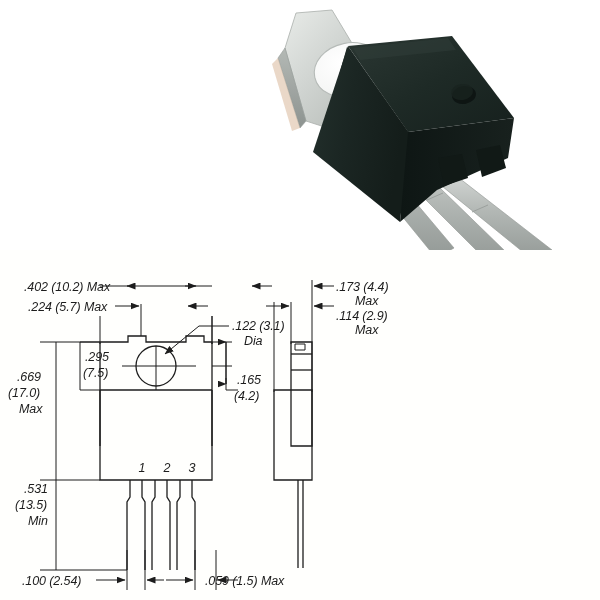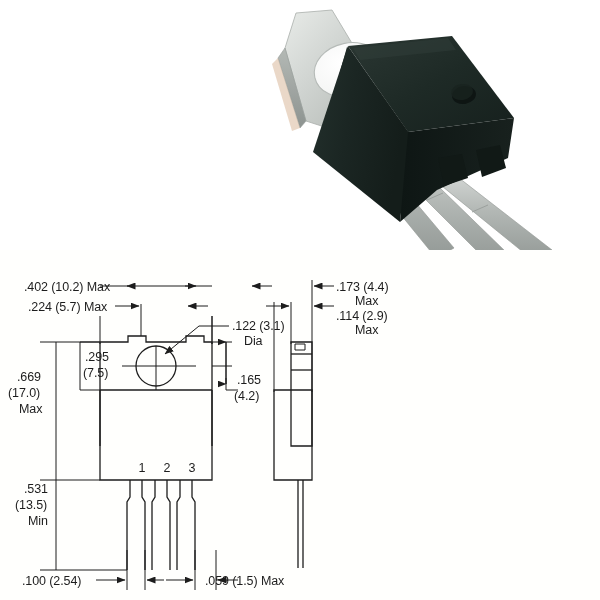--- a/index.html
+++ b/index.html
@@ -1,19 +1,19 @@
 <!DOCTYPE html>
 <html><head>
 <meta charset="utf-8">
 <style>
   html,body{margin:0;padding:0;background:#ffffff;}
   body{width:600px;height:600px;position:relative;overflow:hidden;
        font-family:"Liberation Sans", sans-serif;color:#1a1a1a;}
 
-  #stage{position:absolute;left:0;top:0;width:600px;height:600px;background:#ffffff;}
+  #stage{position:absolute;left:0;top:0;width:600px;height:600px;background:#ffffff;font-style:italic;}
 
   
   #photo{position:absolute;left:150px;top:0;width:450px;height:262px;overflow:hidden;}
   #photo svg{display:block;}
 
   
   #drawing{position:absolute;left:0;top:250px;width:600px;height:350px;
            background:#fffffd;overflow:hidden;}
   #drawing svg{display:block;}
 

